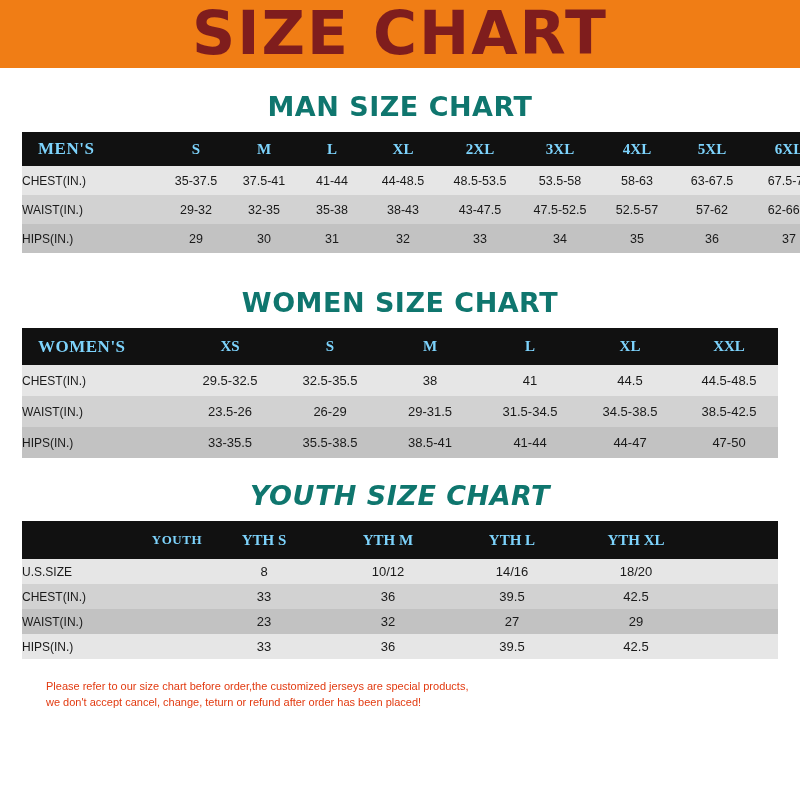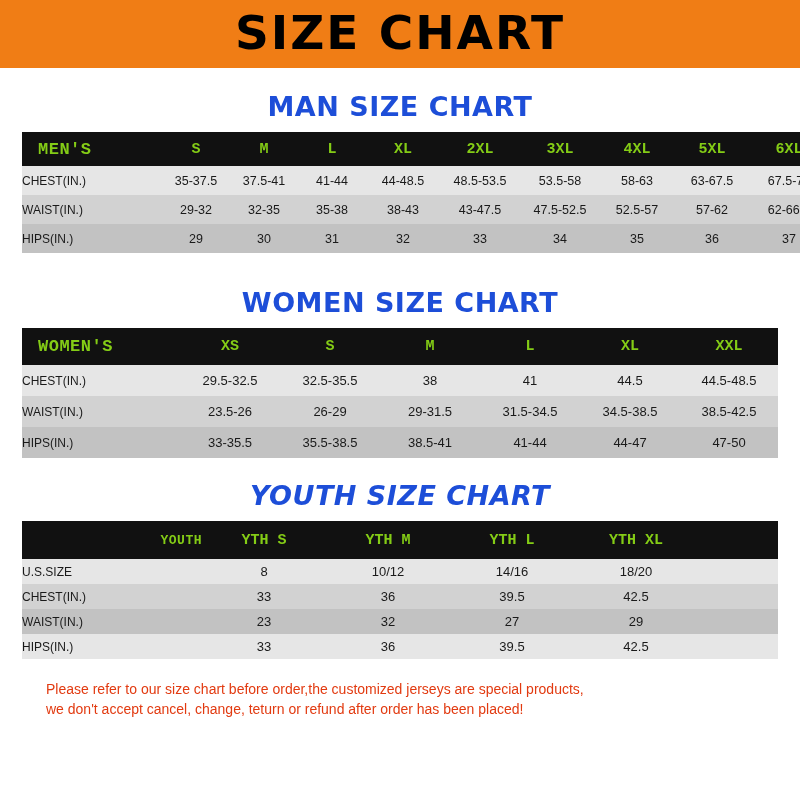--- a/index.html
+++ b/index.html
@@ -25,37 +25,37 @@
     width: 800px;
     height: 68px;
     background: #f07d15;
     display: flex;
     align-items: center;
     justify-content: center;
   }
   .header-title {
     font-family: "DejaVu Sans", sans-serif;
     font-weight: bold;
-    font-size: 47px;
+    font-size: 60px;
     letter-spacing: 2px;
-    color: #000000;
+    color: #7f1d1d;
     line-height: 1;
     padding-bottom: 3px;
     text-align: center;
   }
   .content {
     padding: 0 22px;
     box-sizing: border-box;
   }
   .section-title {
     text-align: center;
     font-family: "DejaVu Sans", sans-serif;
     font-weight: bold;
     font-size: 27px;
-    color: #1d4ed8;
+    color: #0f766e;
     letter-spacing: 0.5px;
   }
   .t1-title { margin-top: 23px; }
   .t2-title { margin-top: 34px; }
   .t3-title { margin-top: 22px; font-style: italic; }
 
   table.size-table {
     border-collapse: collapse;
     width: 756px;
     margin: 10px auto 0 auto;
@@ -65,23 +65,23 @@
     text-align: center;
     font-family: "Liberation Sans", sans-serif;
     font-size: 12.5px;
     color: #1a1a1a;
     padding: 0;
     height: 29px;
     vertical-align: middle;
   }
   table.size-table tr.head-row td {
     background: #111111;
-    color: #84cc16;
+    color: #7dd3fc;
     font-weight: bold;
-    font-family: Liberation Mono, monospace;
+    font-family: Liberation Serif, serif;
     font-size: 15px;
     height: 34px;
   }
   table.size-table tr.head-row td.label-cell {
     text-align: left;
     padding-left: 16px;
     font-size: 17px;
     letter-spacing: 0.5px;
   }
   table.size-table tr.row-a td { background: #e6e6e6; }
@@ -99,21 +99,21 @@
   table.women tr.head-row td.label-cell { font-size: 17px; }
 
   table.youth td { height: 25px; font-size: 13px; }
   table.youth tr.head-row td { height: 38px; }
   table.youth tr.head-row td.label-cell { font-size: 13px; text-align: right; }
 
   .footer-note {
     margin: 20px 24px 0 24px;
     color: #e23a10;
     font-family: "Liberation Sans", sans-serif;
-    font-size: 14px;
+    font-size: 11px;
     line-height: 1.45;
     text-align: left;
   }
   .footer-note div { white-space: nowrap; }
 </style>
 </head>
 <body>
 
 <div class="page">
 

